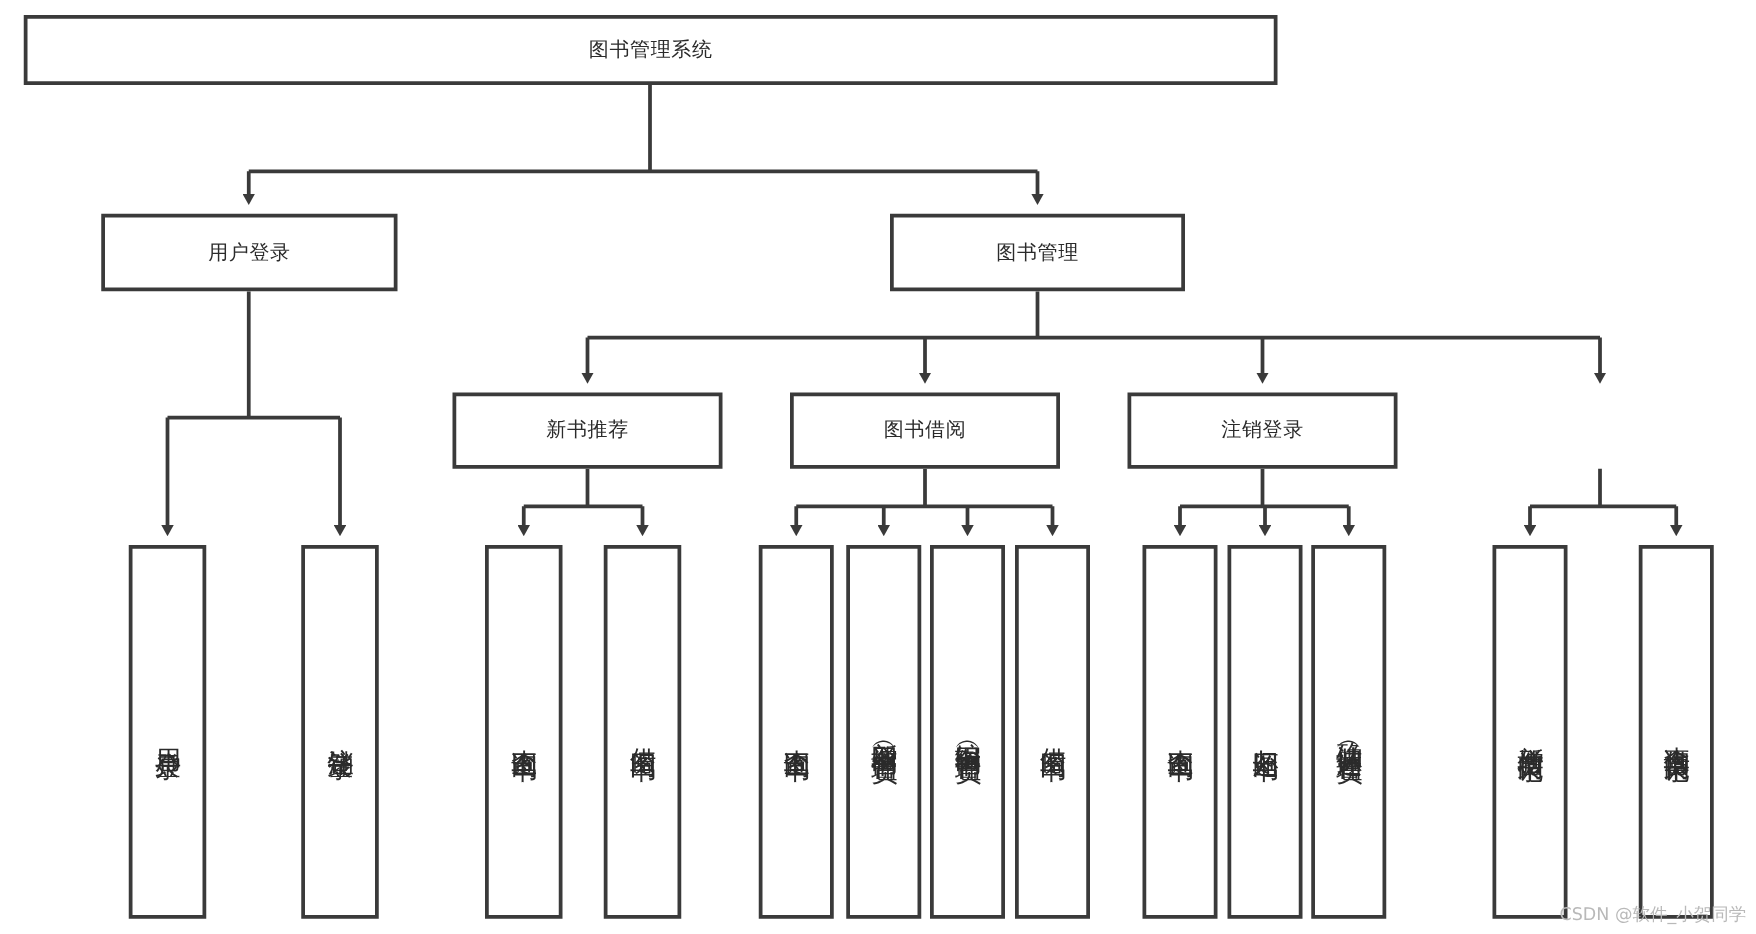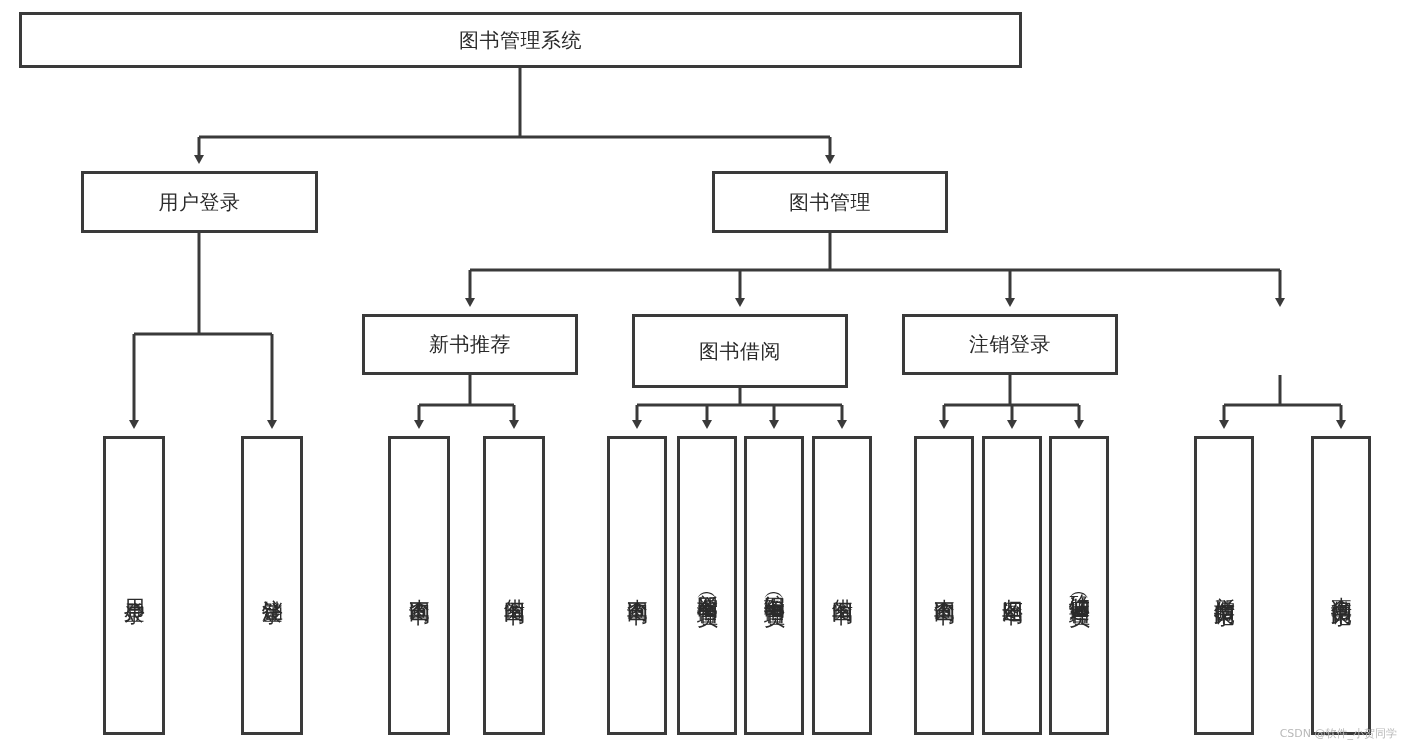--- a/index.html
+++ b/index.html
@@ -45,21 +45,21 @@
   }
   .node .label {
     font-size: 21px;
     line-height: 1.15;
     letter-spacing: 0.5px;
     white-space: nowrap;
   }
   .node.root .label,
   .node.level2 .label,
   .node.level3 .label {
-    font-size: 20px;
+    font-size: 16px;
     text-align: right;
   }
   .node.leaf {
     border-width: 3px;
     align-items: center;
     justify-content: center;
     padding: 6px 0;
   }
   .node.leaf .label {
     writing-mode: vertical-rl;
@@ -67,21 +67,21 @@
     font-size: 21px;
     line-height: 1.28;
     letter-spacing: 2px;
     white-space: normal;
     max-height: 100%;
   }
   .watermark {
     position: absolute;
     right: 8px;
     bottom: 6px;
-    font-size: 11px;
+    font-size: 14px;
     color: #b9b9b9;
     z-index: 5;
     white-space: nowrap;
     user-select: none;
   }
 </style>
 </head>
 <body>
 
 <div id="diagram-root">
@@ -143,21 +143,21 @@
   <div class="node level2" style="left:81px; top:171px; width:237px; height:62px;">
     <span class="label">用户登录</span>
   </div>
   <div class="node level3" style="left:362px; top:314px; width:216px; height:61px;">
     <span class="label">新书推荐</span>
   </div>
 
   <div class="node level2" style="left:712px; top:171px; width:236px; height:62px;">
     <span class="label">图书管理</span>
   </div>
-  <div class="node level3" style="left:632px; top:314px; width:216px; height:74px;">
+  <div class="node level3" style="left:632px; top:314px; width:216px; height:61px;">
     <span class="label">图书借阅</span>
   </div>
   <div class="node level3" style="left:902px; top:314px; width:216px; height:61px;">
     <span class="label">注销登录</span>
   </div>
 
   <div class="node leaf" style="left:103px; top:436px; width:62px; height:299px;">
     <span class="label">用户登录</span>
   </div>
   <div class="node leaf" style="left:241px; top:436px; width:62px; height:299px;">

